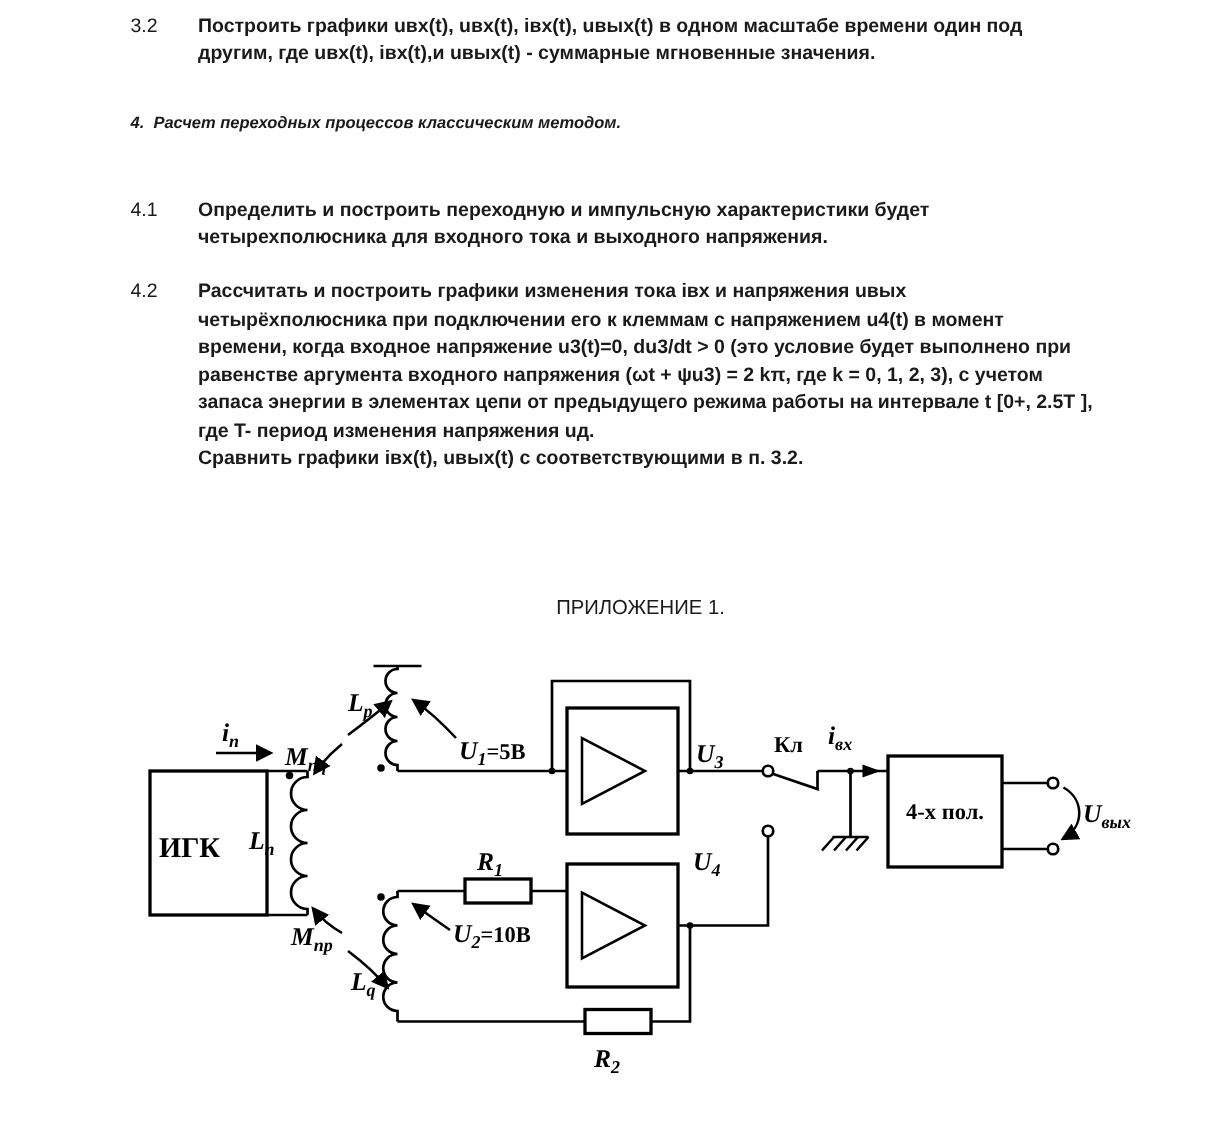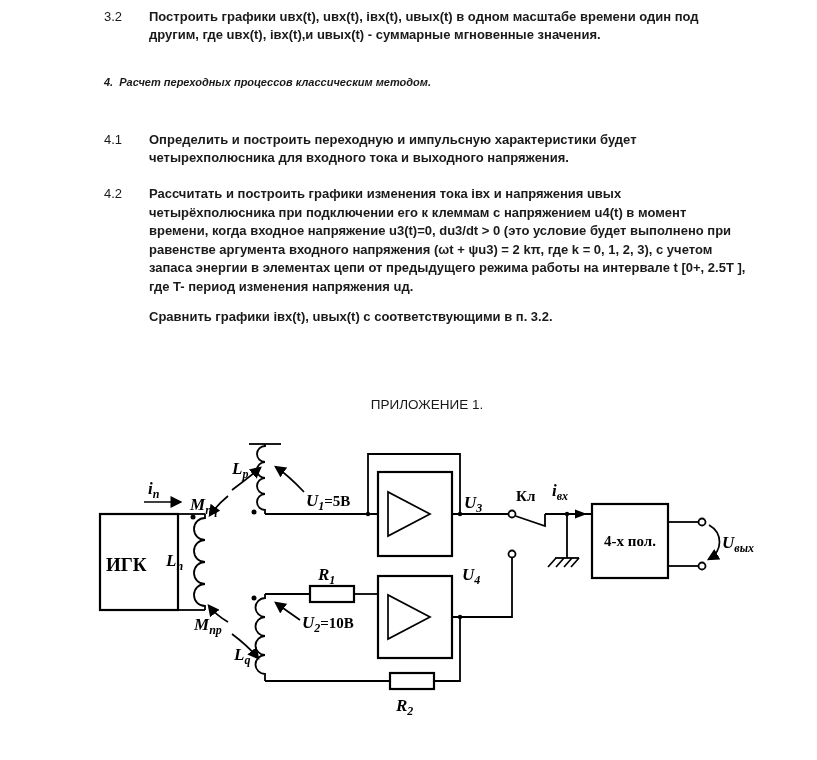--- a/index.html
+++ b/index.html
@@ -1,23 +1,23 @@
 <!DOCTYPE html>
 <html><head>
 <meta charset="utf-8">
 <style>
   html,body{margin:0;padding:0;background:#ffffff;}
   .page{position:relative;width:817px;height:760px;background:#fff;overflow:hidden;
         font-family:"Liberation Sans",sans-serif;color:#1a1a1a;}
-  .textblock{position:absolute;left:104px;top:8px;width:642px;font-size:13px;line-height:1.42;}
+  .textblock{position:absolute;left:87px;top:8px;width:642px;font-size:13px;line-height:1.42;}
   .item{display:flex;margin-bottom:18px;}
   .num{width:45px;flex-shrink:0;}
   .itext{flex:1;font-weight:bold;}
   .heading{margin:30px 0 40px 0;font-size:11px;font-weight:bold;font-style:italic;white-space:pre-wrap;}
-  .p2{margin-top:12px;}
+  .p2{margin-top:0;}
   .appendix{position:absolute;left:103px;top:397px;width:648px;text-align:center;
             font-weight:normal;font-size:13.5px;}
   .caption{position:absolute;left:90px;top:731px;width:700px;text-align:center;
            font-family:"Liberation Serif","DejaVu Serif",serif;font-weight:bold;font-style:italic;font-size:14px;}
   svg.circuit{position:absolute;left:90px;top:430px;}
   svg text{font-family:"Liberation Serif","DejaVu Serif",serif;fill:#000;}
   .lbl{font-size:17px;font-weight:bold;font-style:italic;}
   .sub{font-size:12px;font-weight:bold;font-style:italic;}
   .eq{font-size:15px;font-weight:bold;font-style:normal;}
   .glab{font-size:19px;font-weight:bold;}

